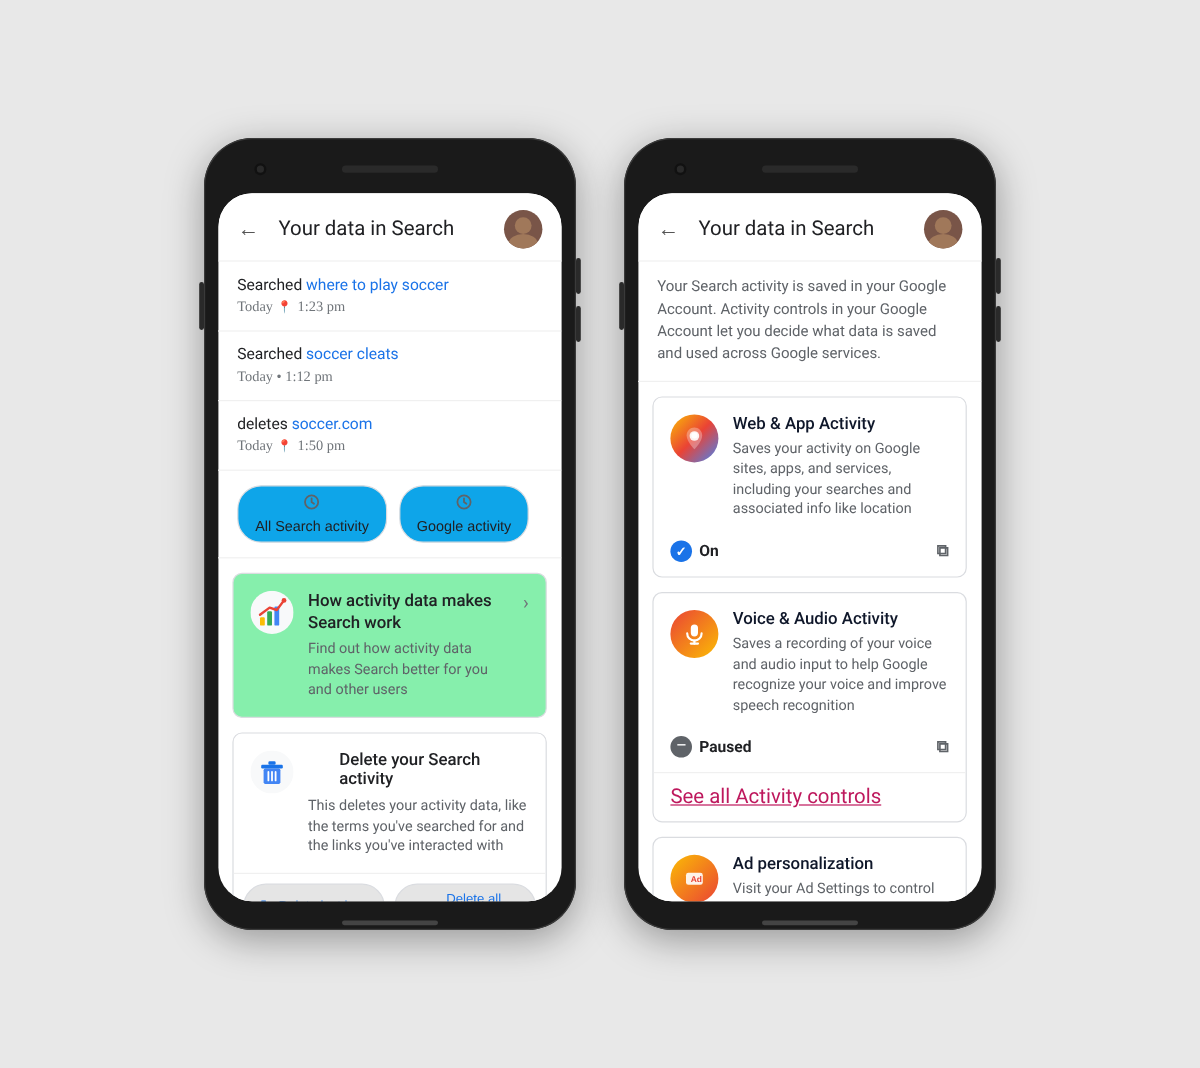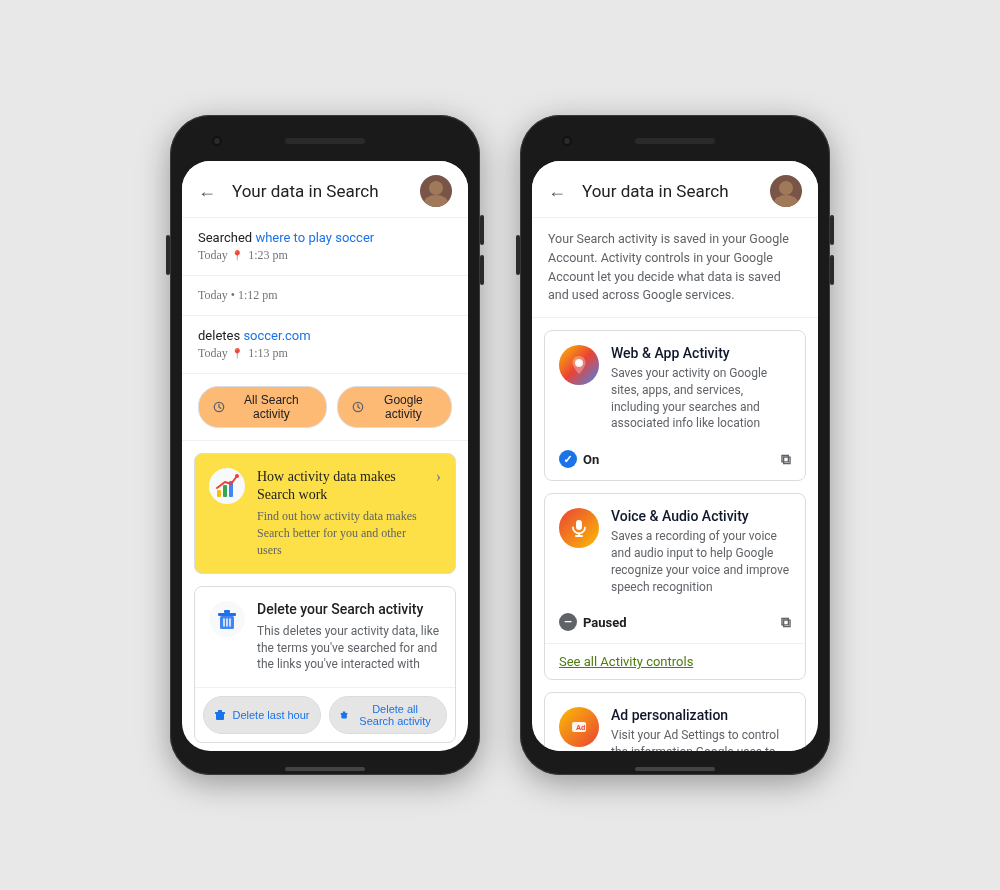--- a/index.html
+++ b/index.html
@@ -184,32 +184,32 @@
 
     .action-btn {
       display: flex;
       align-items: center;
       gap: 6px;
       border: 1px solid #dadce0;
       border-radius: 20px;
       padding: 6px 14px;
       font-size: 12px;
       color: #202124;
-      background: #fdba74;
+      background: #0ea5e9;
       cursor: pointer;
+      flex-direction: column;
     }
 
     
     .info-card {
       margin: 12px;
       border: 1px solid #dadce0;
       border-radius: 8px;
       padding: 14px;
-      background: #fde047;
-      font-family: Liberation Serif, serif;
+      background: #86efac;
     }
 
     .info-card-header {
       display: flex;
       align-items: flex-start;
       gap: 12px;
     }
 
     .card-icon-area {
       width: 36px;
@@ -255,20 +255,21 @@
 
     .delete-card-body {
       padding: 14px;
     }
 
     .delete-card-title {
       font-size: 14px;
       font-weight: 500;
       color: #202124;
       margin-bottom: 6px;
+      margin-left: 26px;
     }
 
     .delete-card-desc {
       font-size: 12px;
       color: #5f6368;
       line-height: 1.4;
     }
 
     .delete-buttons {
       display: flex;
@@ -385,22 +386,22 @@
     }
 
     .external-link {
       font-size: 14px;
       color: #5f6368;
       cursor: pointer;
     }
 
     .see-all-link {
       padding: 10px 14px;
-      color: #4d7c0f;
-      font-size: 13px;
+      color: #be185d;
+      font-size: 17px;
       cursor: pointer;
       display: block;
       border-top: 1px solid #f0f0f0;
     }
 
     
     .web-app-icon {
       background: linear-gradient(135deg, #fbbc04 0%, #ea4335 50%, #4285f4 100%);
       border-radius: 50%;
       width: 40px;
@@ -495,33 +496,36 @@
             <span>Searched </span><a href="#">where to play soccer</a>
           </div>
           <div class="search-item-meta">
             <span>Today</span>
             <span class="location-icon">📍</span>
             <span>1:23 pm</span>
           </div>
         </div>
 
         <div class="search-item">
+          <div class="search-item-title">
+            <span>Searched </span><a href="#">soccer cleats</a>
+          </div>
           <div class="search-item-meta">
             <span>Today • 1:12 pm</span>
           </div>
         </div>
 
         <div class="search-item">
           <div class="search-item-title">
             <span>deletes </span><a href="#">soccer.com</a>
           </div>
           <div class="search-item-meta">
             <span>Today</span>
             <span class="location-icon">📍</span>
-            <span>1:13 pm</span>
+            <span>1:50 pm</span>
           </div>
         </div>
 
         <div class="action-buttons">
           <button class="action-btn">
             <svg width="14" height="14" viewBox="0 0 14 14" fill="none">
               <circle cx="7" cy="7" r="5.5" stroke="#5f6368" stroke-width="1.5" fill="none"></circle>
               <path d="M7 4v3l2 1.5" stroke="#5f6368" stroke-width="1.5" stroke-linecap="round"></path>
             </svg>
             <span>All Search activity</span>

